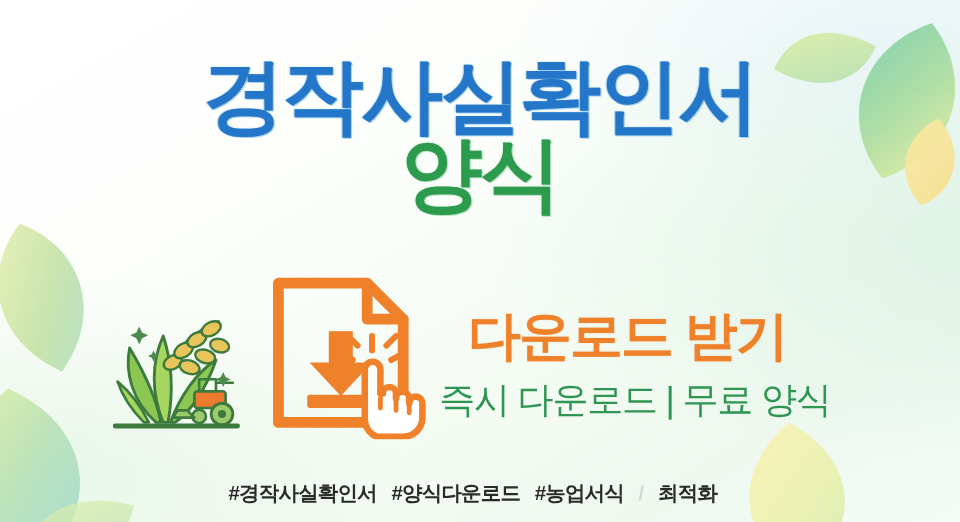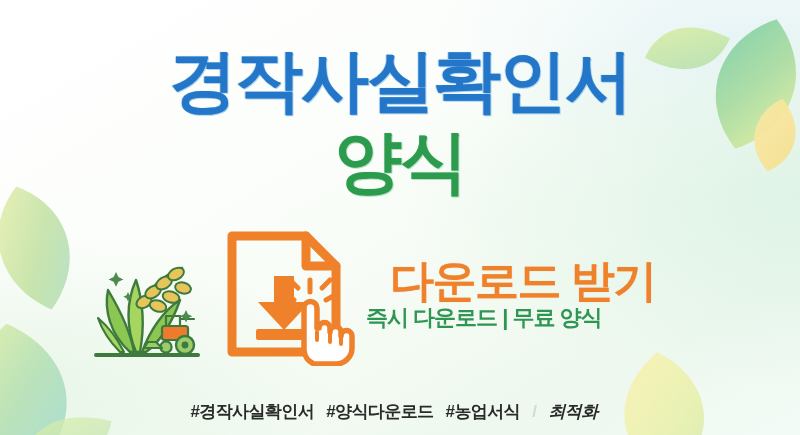--- a/index.html
+++ b/index.html
@@ -50,21 +50,21 @@
     font-weight: 700;
     letter-spacing: -2px;
     color: #2477C8;
     text-shadow:
       0 0 1px rgba(120,180,230,0.95),
       1px 1px 0 rgba(120,180,230,0.55),
       -1px 0 0 rgba(150,200,235,0.5);
   }
   .headline-line2 {
     display: block;
-    margin-top: 16px;
+    margin-top: 0;
     font-size: 68px;
     font-weight: 700;
     letter-spacing: -2px;
     color: #2C9B4D;
     text-shadow:
       0 0 1px rgba(130,200,150,0.9),
       1px 1px 0 rgba(130,200,150,0.5);
   }
 
   
@@ -101,23 +101,23 @@
     font-size: 44px;
     font-weight: 700;
     letter-spacing: -1.5px;
     color: #F0812B;
     line-height: 1.06;
     text-shadow: 0 0 1px rgba(240,150,90,0.6);
     margin-left: 24px;
   }
   .cta-sub {
     display: block;
-    margin-top: 1px;
-    font-size: 22px;
-    font-weight: 700;
+    margin-top: 12px;
+    font-size: 30px;
+    font-weight: 400;
     letter-spacing: -1px;
     color: #2E9552;
     line-height: 1.1;
   }
 
   
   .hashtags {
     position: absolute;
     left: 0; right: 0;
     bottom: 12px;
@@ -126,21 +126,21 @@
   }
   .hashtags-inner {
     display: inline-block;
     font-size: 17px;
     font-weight: 700;
     color: #2A2A2A;
     letter-spacing: -0.6px;
     white-space: nowrap;
   }
   .hashtags-inner .tag { margin-right: 8px; }
-  .hashtags-inner .tag:last-child { margin-right: 12px; font-style: italic; }
+  .hashtags-inner .tag:last-child { margin-right: 12px; }
   .hashtags-inner .tag-faded {
     color: rgba(60,60,60,0.16);
     margin-right: 8px;
   }
 </style>
 </head>
 <body>
 
 <div class="banner">
 

